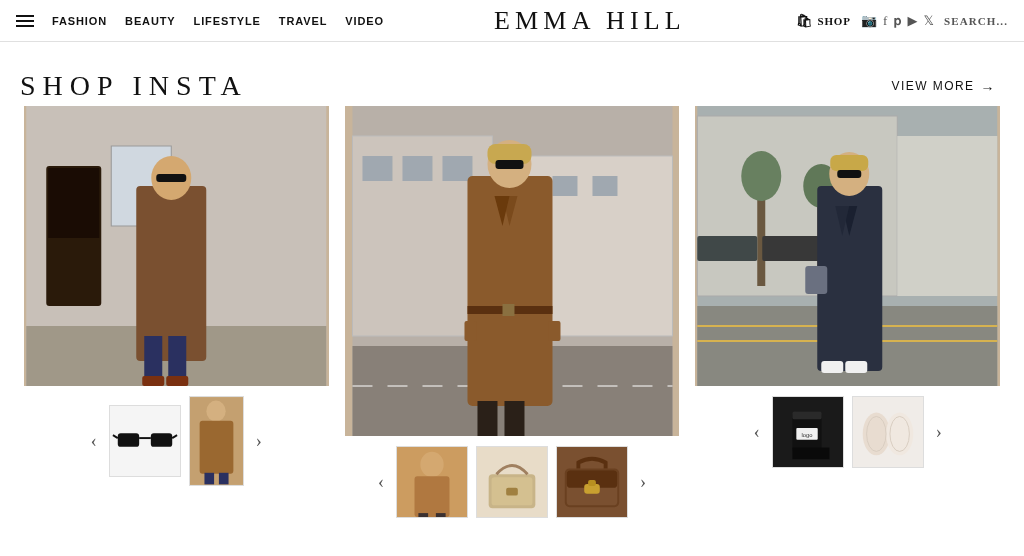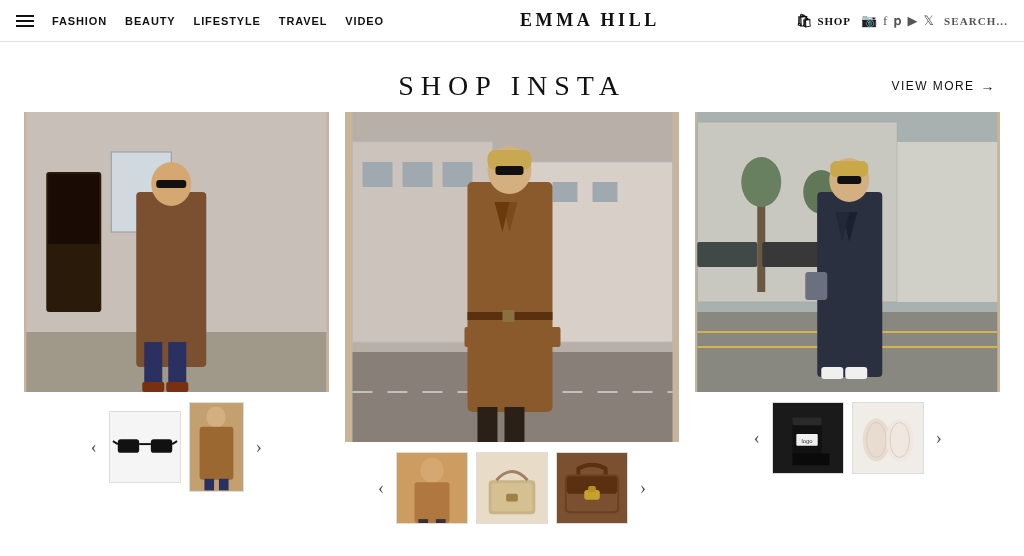--- a/index.html
+++ b/index.html
@@ -29,23 +29,23 @@
       font-family: Arial, sans-serif;
       font-size: 11px;
       font-weight: 700;
       letter-spacing: 0.08em;
       text-transform: uppercase;
       cursor: pointer;
       color: #111;
     }
     .site-title {
       font-family: 'Georgia', serif;
-      font-size: 18px;
+      font-size: 26px;
       letter-spacing: 0.2em;
-      font-weight: 700;
+      font-weight: 400;
       text-align: center;
       flex: 1;
       text-transform: uppercase;
     }
     .header-right {
       display: flex;
       align-items: center;
       gap: 10px;
     }
     .shop-link {
@@ -68,22 +68,21 @@
       letter-spacing: 0.1em;
       text-transform: uppercase;
       cursor: pointer;
       color: #555;
     }
 
     
     .section-header {
       display: flex;
       align-items: center;
-      justify-content: center;
-      padding: 28px 20px 10px;
+      padding: 28px 20px 4px;
       position: relative;
     }
     .section-title {
       font-family: 'Georgia', serif;
       font-size: 28px;
       letter-spacing: 0.25em;
       font-weight: 400;
       text-transform: uppercase;
     }
     .view-more {

